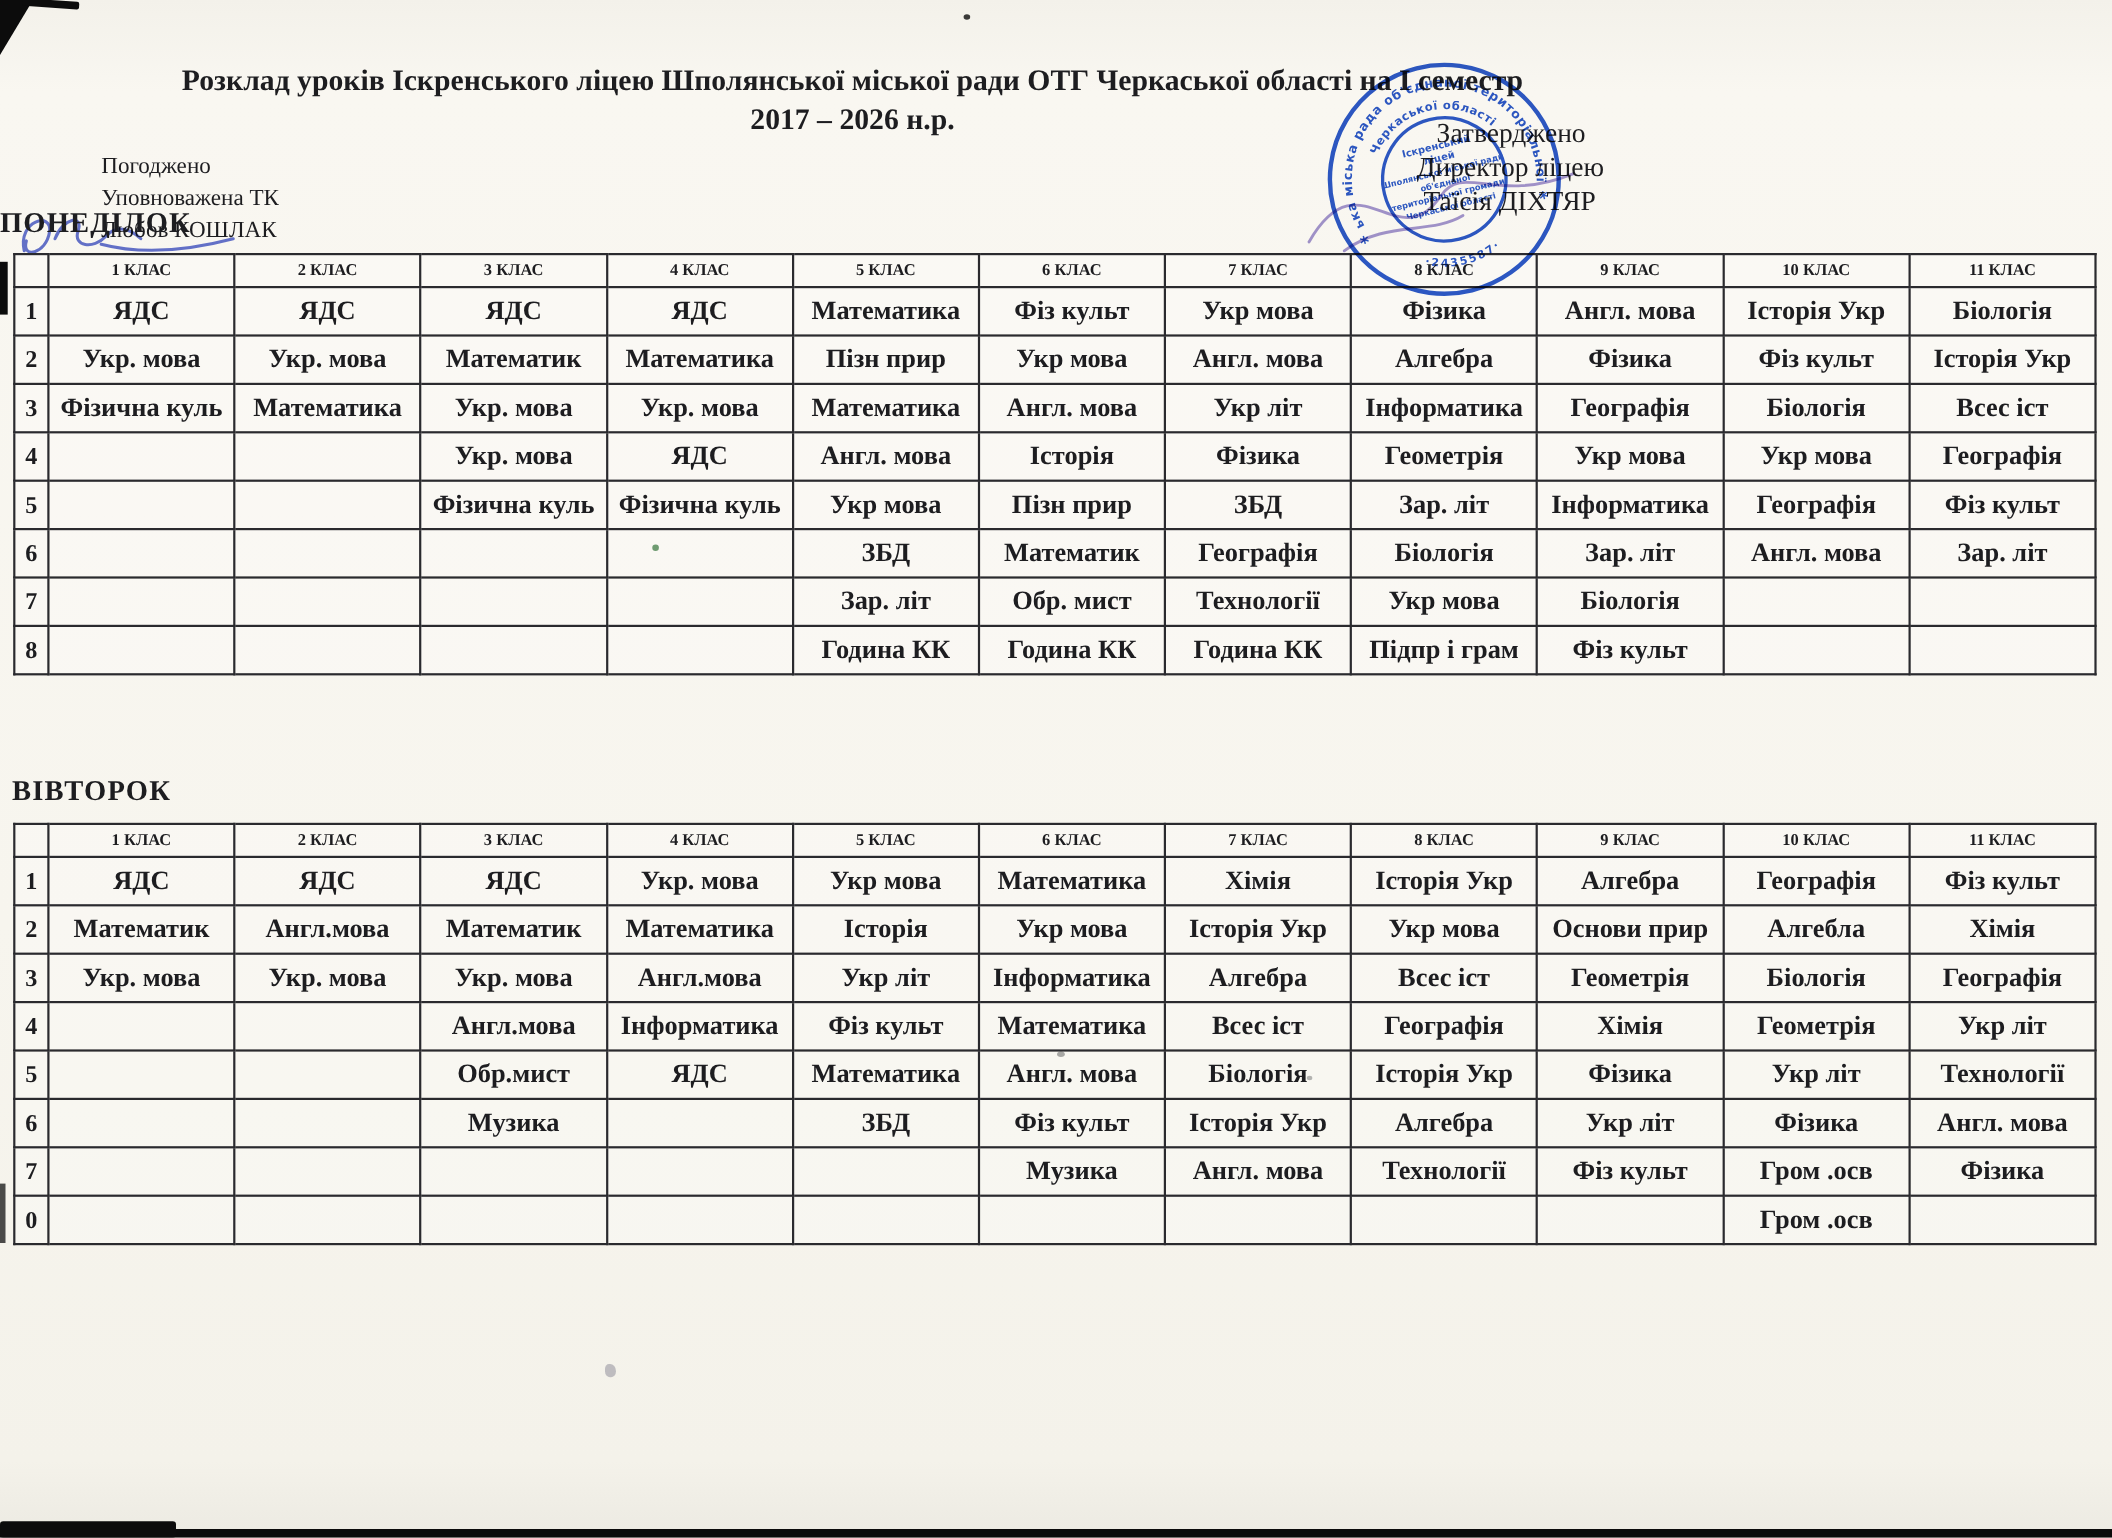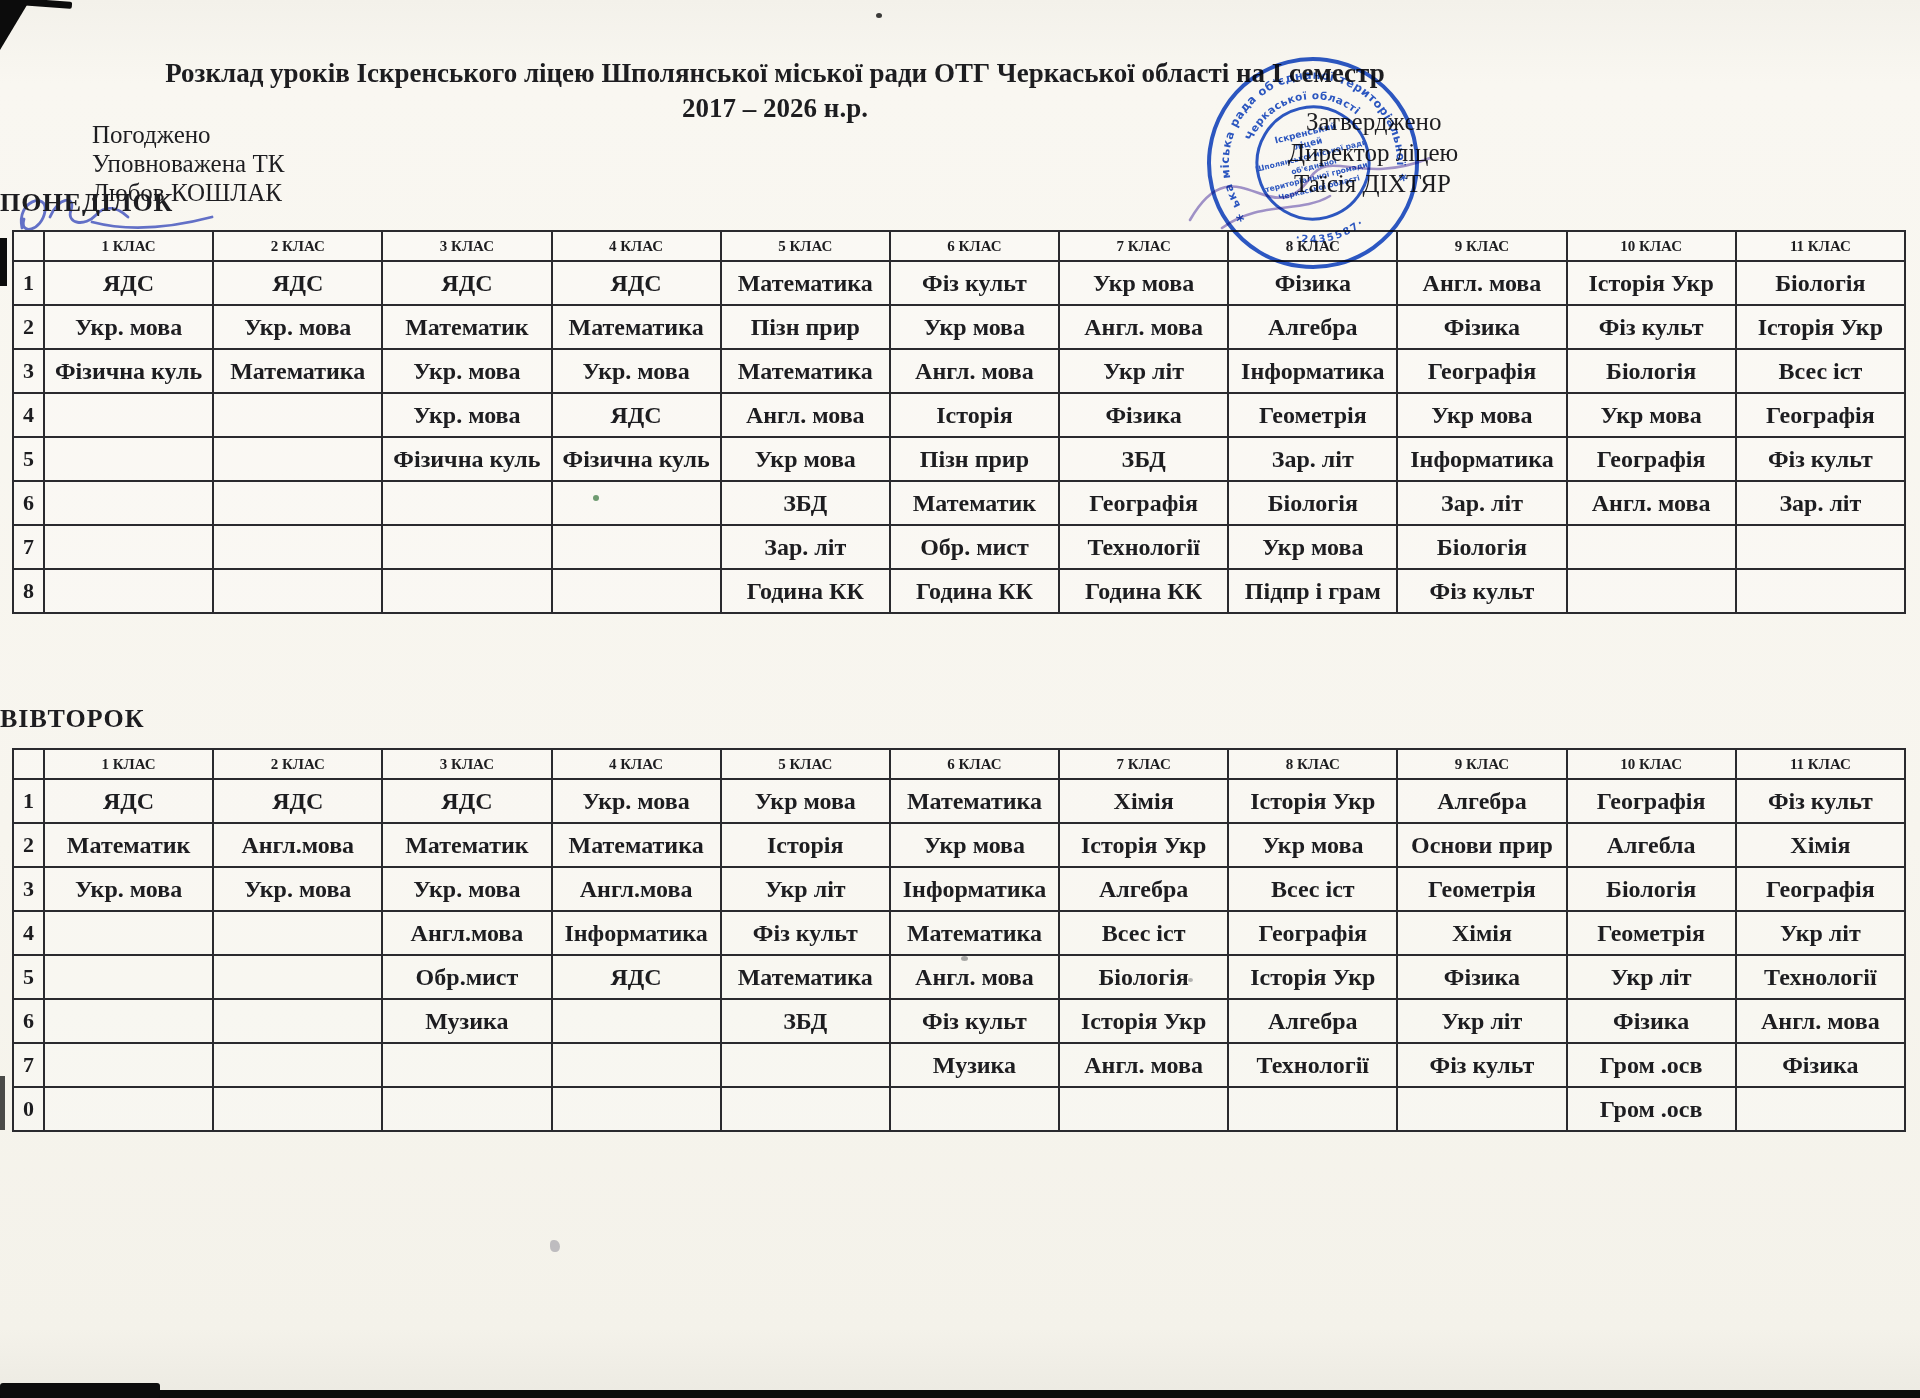--- a/index.html
+++ b/index.html
@@ -2,28 +2,28 @@
 <html><head>
 <meta charset="utf-8">
 <style>
   html,body{margin:0;padding:0;background:#9a9a98;}
   .page{position:relative;width:1920px;height:1398px;overflow:hidden;
         background:linear-gradient(180deg,#f3f1ea 0%,#f9f7f1 6%,#f7f5ee 60%,#f4f2ea 95%,#eceae2 100%);
         font-family:"Liberation Serif",serif;color:#1d1d20;}
   
   .doc-title{position:absolute;left:140px;top:56px;width:1270px;text-align:center;
              font-weight:bold;font-size:27px;line-height:35px;}
-  .approve-left{position:absolute;left:92px;top:120px;font-size:25px;line-height:29px;}
+  .approve-left{position:absolute;left:92px;top:136px;font-size:21px;line-height:29px;}
   .approve-right{position:absolute;left:1288px;top:106px;font-size:25px;line-height:31px;}
   .approve-right .l1{margin-left:18px;}
   .approve-right .l3{margin-left:6px;}
   .day-title{position:absolute;left:0;width:1580px;text-align:left;
              font-size:26px;font-weight:bold;letter-spacing:1px;}
   #monday-title{top:166px;}
-  #tuesday-title{top:682px;}
+  #tuesday-title{top:682px;padding-left:11px;}
   
   table.sched{position:absolute;left:12px;width:1894px;border-collapse:collapse;table-layout:fixed;}
   #monday-table{top:230px;}
   #tuesday-table{top:748px;}
   .sched th,.sched td{border:2px solid #2a2a2e;font-weight:bold;text-align:center;
                       overflow:hidden;white-space:nowrap;padding:0 1px;background:rgba(255,255,255,.25);}
   .sched th{height:28px;font-size:15px;}
   .sched td{height:42px;font-size:24px;}
   .sched .numcol{width:27px;font-size:22px;}
   

